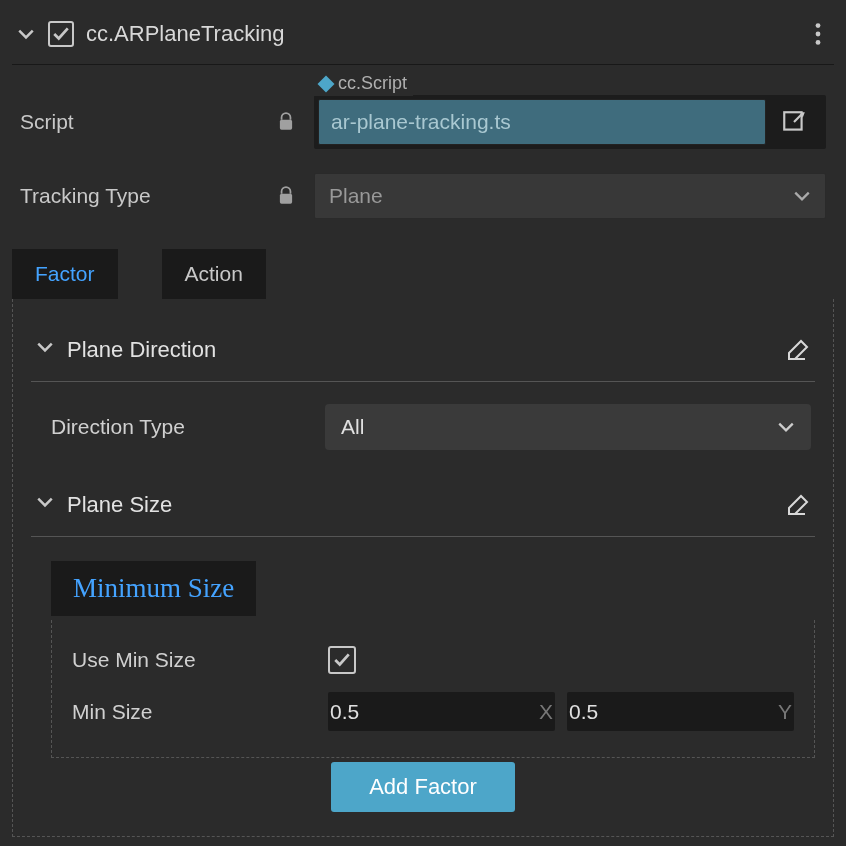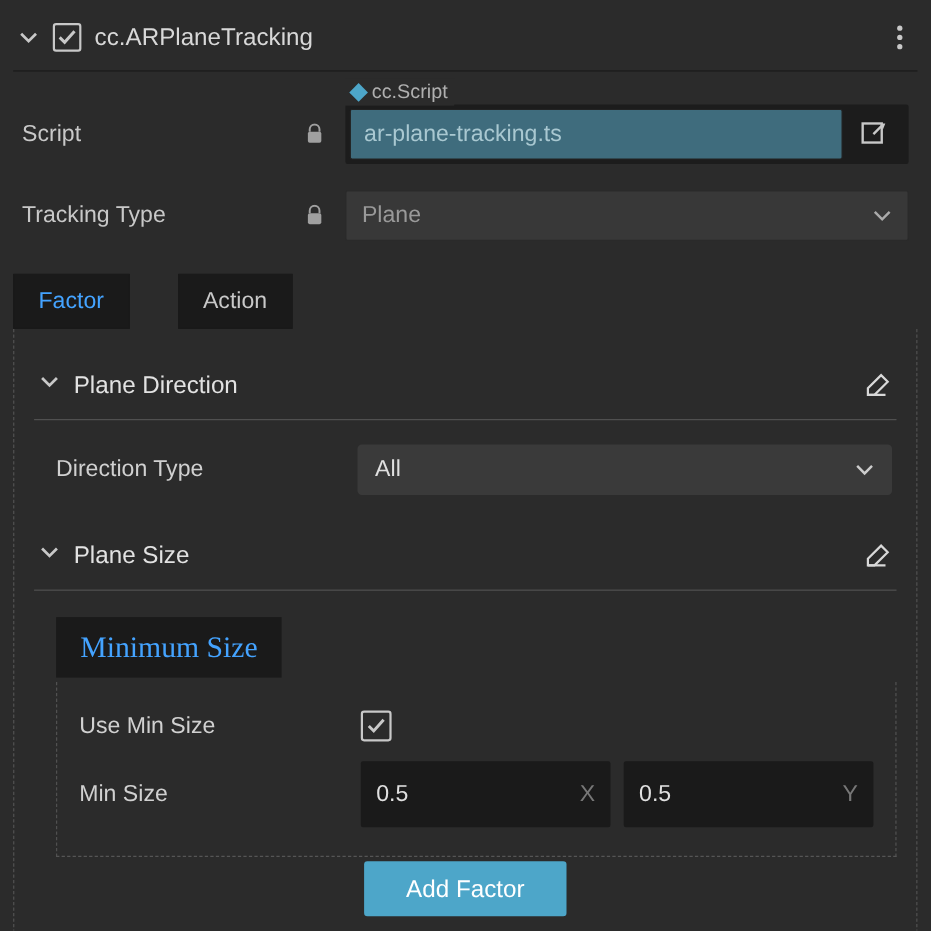--- a/index.html
+++ b/index.html
@@ -93,22 +93,22 @@
 
   .dashed-inner {
     border:1.5px dashed #555; border-top:none;
     margin: 0 0 0 20px;
     padding: 26px 20px 26px 20px;
     display:flex; flex-direction:column; gap:18px;
   }
   .row2 { display:flex; align-items:center; gap:16px; }
   .lbl2 { width:240px; font-size:21px; color:#d0d0d0; }
   .numbox {
-    background:#1a1a1a; height:60px; display:flex; align-items:center;
-    justify-content:space-between; padding:0 14px; color:#e0e0e0;
+    background:#1a1a1a; height:39px; display:flex; align-items:center;
+    justify-content:space-between; padding:0 2px; color:#e0e0e0;
     font-size:21px; border-radius:2px; flex:1;
   }
   .numlabel { color:#777; }
   .num-row { display:flex; gap:12px; flex:1; }
 
   .add-btn {
     align-self:center; 
     background:#4da6c9; color:#fff; font-size:22px; font-weight:500;
     padding:12px 38px; border:none; border-radius:3px; cursor:pointer;
   }

